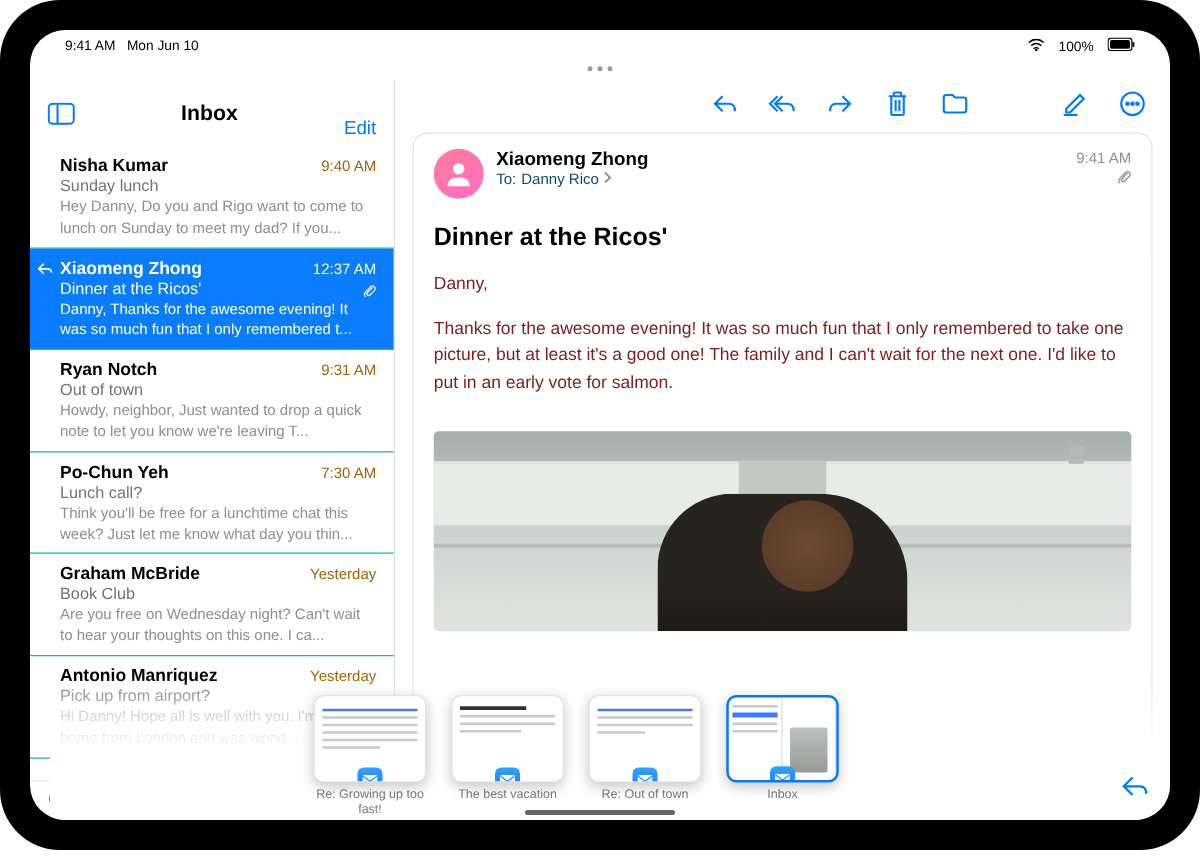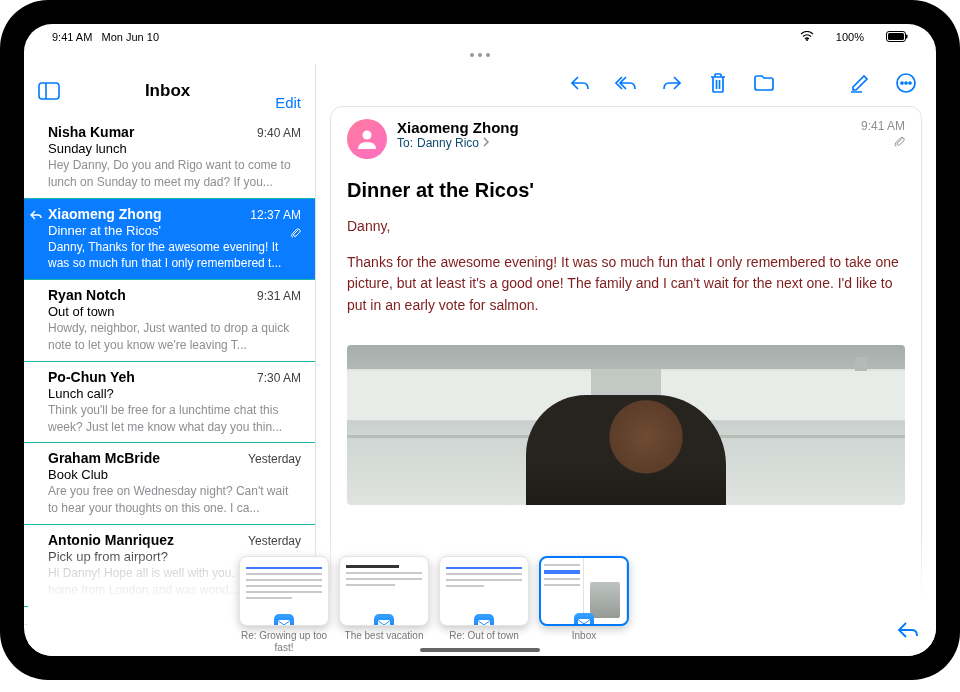--- a/index.html
+++ b/index.html
@@ -6,38 +6,38 @@
   body { background:#fff; }
   .device {
     width:960px; height:680px; background:#000; border-radius:48px; padding:24px; position:relative; margin:0 auto;
   }
   .screen {
     width:100%; height:100%; background:#fff; border-radius:28px; overflow:hidden; position:relative; display:flex; flex-direction:column;
   }
   .statusbar {
     height:22px; display:flex; justify-content:space-between; align-items:center; font-size:11px; padding:4px 28px 0 28px; color:#000;
   }
-  .statusbar .right { display:flex; gap:22px; align-items:flex-start; }
+  .statusbar .right { display:flex; gap:11px; align-items:flex-end; }
   .wifi-icon,.battery-icon { display:inline-block; }
   .multitask-dots { display:flex; gap:4px; justify-content:center; align-items:center; }
   .multitask-dots span { width:4px; height:4px; border-radius:50%; background:#999; display:inline-block; }
   .toprow { height:18px; display:flex; align-items:center; justify-content:center; }
   .content { flex:1; display:flex; min-height:0; }
   .sidebar { width:292px; border-right:1px solid #e0e0e0; display:flex; flex-direction:column; min-height:0; }
   .sidebar-header { display:flex; align-items:center; justify-content:space-between; padding:6px 14px; }
   .sidebar-title { font-weight:600; font-size:17px; flex:1; text-align:center; }
   .icn { width:22px; height:22px; display:flex; align-items:center; justify-content:center; }
   .icn svg { stroke:#007aff; fill:none; stroke-width:1.6; }
   .blue { color:#007aff; font-size:15px;margin-top:24px; }
   .maillist { flex:1; overflow:hidden; }
   .mail-item { padding:7px 14px 7px 24px; border-bottom:1px solid #14b8a6; position:relative; cursor:pointer; }
   .mail-item .row1 { display:flex; justify-content:space-between; align-items:baseline; }
   .mail-item .sender { font-weight:600; font-size:14px; color:#000; }
-  .mail-item .time { font-size:12px; color:#404040; }
-  .mail-item .subject { font-size:13px; color:#000000; margin-top:1px; }
+  .mail-item .time { font-size:12px; color:#a16207; }
+  .mail-item .subject { font-size:13px; color:#737373; margin-top:1px; }
   .mail-item .preview { font-size:12px; color:#8e8e93; line-height:1.4; margin-top:1px; max-height:34px; overflow:hidden; }
   .mail-item.selected { background:#0a7cff; }
   .mail-item.selected .sender,.mail-item.selected .subject,.mail-item.selected .time,.mail-item.selected .preview { color:#fff; }
   .attach-icon { position:absolute; right:14px; top:28px; color:#fff; font-size:12px; }
   .reply-arrow { position:absolute; left:6px; top:10px; font-size:12px; color:#fff; }
   .sidebar-footer { height:32px; display:flex; align-items:center; justify-content:space-between; padding:0 14px; font-size:12px; color:#555; border-top:1px solid #ececec; }
   .filter-btn svg { stroke:#007aff; fill:none; stroke-width:1.4; }
   .main { flex:1; display:flex; flex-direction:column; min-height:0; }
   .main-toolbar { height:38px; display:flex; align-items:center; justify-content:space-between; padding:0 18px; }
   .main-toolbar .group { display:flex; gap:22px; align-items:center; }
@@ -54,21 +54,21 @@
   .paperclip { color:#8e8e93; font-size:13px; margin-top:2px; }
   .msg-subject { font-size:20px; font-weight:700; padding:14px 16px 6px 16px; }
   .msg-body { font-size:14px; line-height:1.55; padding:8px 16px 14px 16px; color:#7f1d1d; }
   .msg-body p { margin-bottom:14px; }
   .msg-image { width:calc(100% - 32px); height:160px; margin:0 16px 10px 16px; border-radius:4px; overflow:hidden; position:relative; background:linear-gradient(180deg,#a6aeac 0%,#cfd5d2 55%,#dfe4e0 100%); }
   .cabinets { position:absolute; top:24px; left:0; right:0; height:52px; background:#e8ece9; border-top:2px solid #e0e3df; border-bottom:1px solid #d2d6d1; }
   .cab-gap { position:absolute; top:24px; left:50%; width:70px; height:52px; background:#c2c8c3; transform:translateX(-50%); }
   .hood { position:absolute; top:12px; right:38px; width:12px; height:14px; background:#b5bab6; }
   .wall-line { position:absolute; top:90px; left:0; right:0; height:3px; background:#b6bdb6; }
   .face { position:absolute; bottom:0; left:50%; transform:translateX(-50%); width:200px; height:110px; background:radial-gradient(60px 60px at 60% 38%,#6e4b33 0%,#5c3d29 60%,transparent 62%), linear-gradient(180deg,#27231f 60%,#1f1b17 100%); border-radius:60px 70px 0 0; }
-  .shelf { position:absolute; left:4px; right:0; bottom:0; height:115px; display:flex; align-items:flex-end; gap:8px; padding:0 0 4px 210px; background:linear-gradient(180deg,rgba(255,255,255,0) 0%,rgba(255,255,255,0.65) 28%,#fff 55%);}
+  .shelf { position:absolute; left:16px; right:0; bottom:0; height:115px; display:flex; align-items:flex-end; gap:18px; padding:0 0 4px 210px; background:linear-gradient(180deg,rgba(255,255,255,0) 0%,rgba(255,255,255,0.65) 28%,#fff 55%);}
   .shelf-item { width:92px; display:flex; flex-direction:column; align-items:center; gap:4px; cursor:pointer; }
   .shelf-thumb { width:90px; height:70px; background:#fff; border-radius:8px; box-shadow:0 3px 10px rgba(0,0,0,0.22); position:relative; border:1px solid #e4e4e4; overflow:hidden; }
   .shelf-thumb.current { border:2px solid #007aff; }
   .shelf-thumb .lines { position:absolute; top:10px; left:6px; right:6px; }
   .shelf-thumb .lines span { display:block; height:2px; background:#c9c9c9; margin-bottom:4px; }
   .shelf-thumb .blue-line { background:#3f7bff !important; }
   .shelf-thumb.split { display:flex; }
   .shelf-thumb.split .pane { flex:1; border-right:1px solid #e0e0e0; position:relative; }
   .shelf-thumb.split .pane:last-child { border-right:none; background:#eef2f6; }
   .shelf-thumb.split .mini-pic { position:absolute; bottom:6px; left:6px; right:6px; top:24px; background:linear-gradient(#bcc3c0,#959a95); border-radius:2px; }

